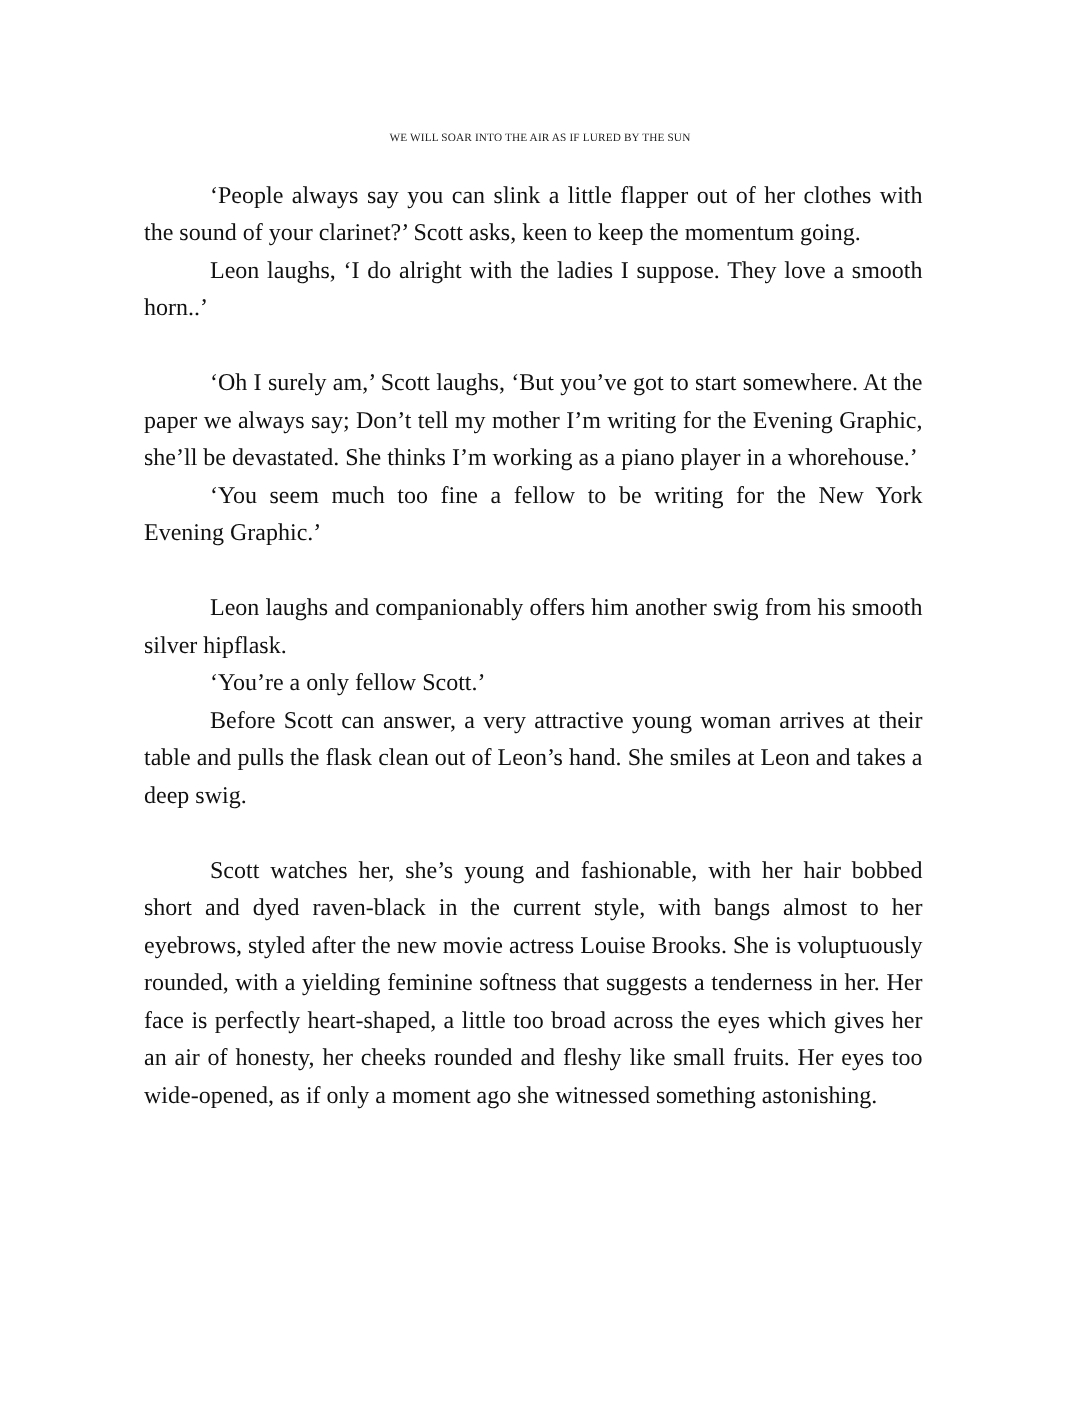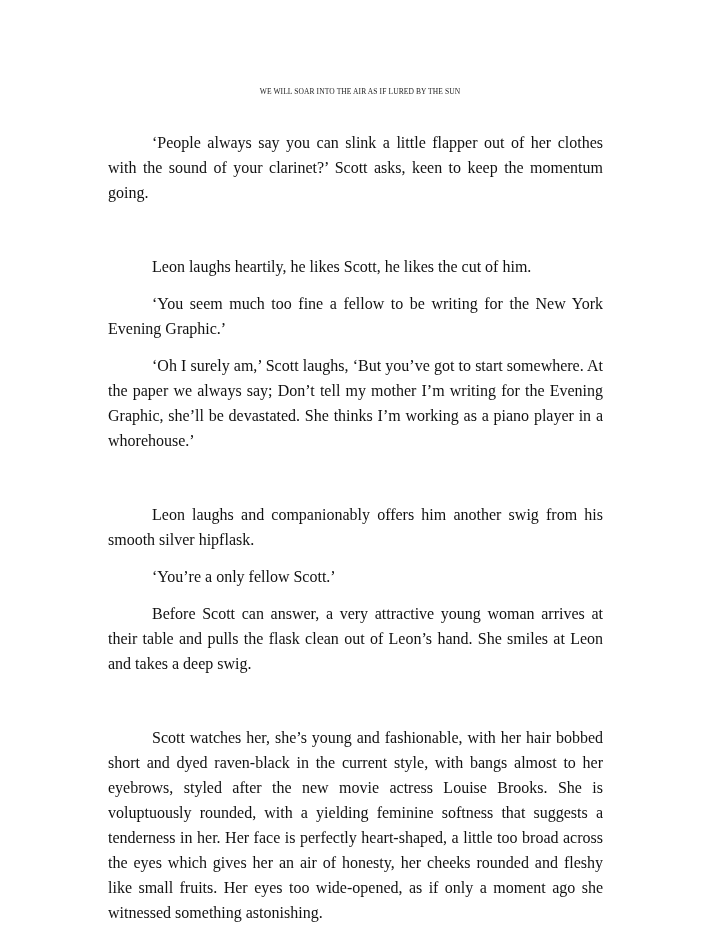--- a/index.html
+++ b/index.html
@@ -28,38 +28,38 @@
   }
   .page-body {
     position: absolute;
     top: 118px;
     left: 96px;
     width: 519px;
     font-size: 16px;
     line-height: 25px;
   }
   .para {
-    margin: 12px;
+    margin: 0;
     text-indent: 44px;
     text-align: justify;
   }
   .gap {
     height: 25px;
   }
 </style>
 </head>
 <body>
 
 <div class="running-header">WE  WILL SOAR INTO THE  AIR AS IF LURED BY THE SUN</div>
 
 <div class="page-body">
   <p class="para">‘People always say you can slink a little flapper out of her clothes with the sound of your clarinet?’ Scott asks, keen to keep the momentum going.</p>
+  <p class="para">Leon laughs, ‘I do alright with the ladies I suppose. They love a smooth horn..’</p>
   <div class="gap"></div>
-  <p class="para">Leon laughs heartily, he likes Scott, he likes the cut of him.</p>
+  <p class="para">‘Oh I surely am,’ Scott laughs, ‘But you’ve got to start somewhere. At the paper we always say; Don’t tell my mother I’m writing for the Evening Graphic, she’ll be devastated. She thinks I’m working as a piano player in a whorehouse.’</p>
   <p class="para">‘You seem much too fine a fellow to be writing for the New York Evening Graphic.’</p>
-  <p class="para">‘Oh I surely am,’ Scott laughs, ‘But you’ve got to start somewhere. At the paper we always say; Don’t tell my mother I’m writing for the Evening Graphic, she’ll be devastated. She thinks I’m working as a piano player in a whorehouse.’</p>
   <div class="gap"></div>
   <p class="para">Leon laughs and companionably offers him another swig from his smooth silver hipflask.</p>
   <p class="para">‘You’re a only fellow Scott.’</p>
   <p class="para">Before Scott can answer, a very attractive young woman arrives at their table and pulls the flask clean out of Leon’s hand. She smiles at Leon and takes a deep swig.</p>
   <div class="gap"></div>
   <p class="para">Scott watches her, she’s young and fashionable, with her hair bobbed short and dyed raven-black in the current style, with bangs almost to her eyebrows, styled after the new movie actress Louise Brooks. She is voluptuously rounded, with a yielding feminine softness that suggests a tenderness in her. Her face is perfectly heart-shaped, a little too broad across the eyes which gives her an air of honesty, her cheeks rounded and fleshy like small fruits. Her eyes too wide-opened, as if only a moment ago she witnessed something astonishing.</p>
 </div>
 
 </body></html>

